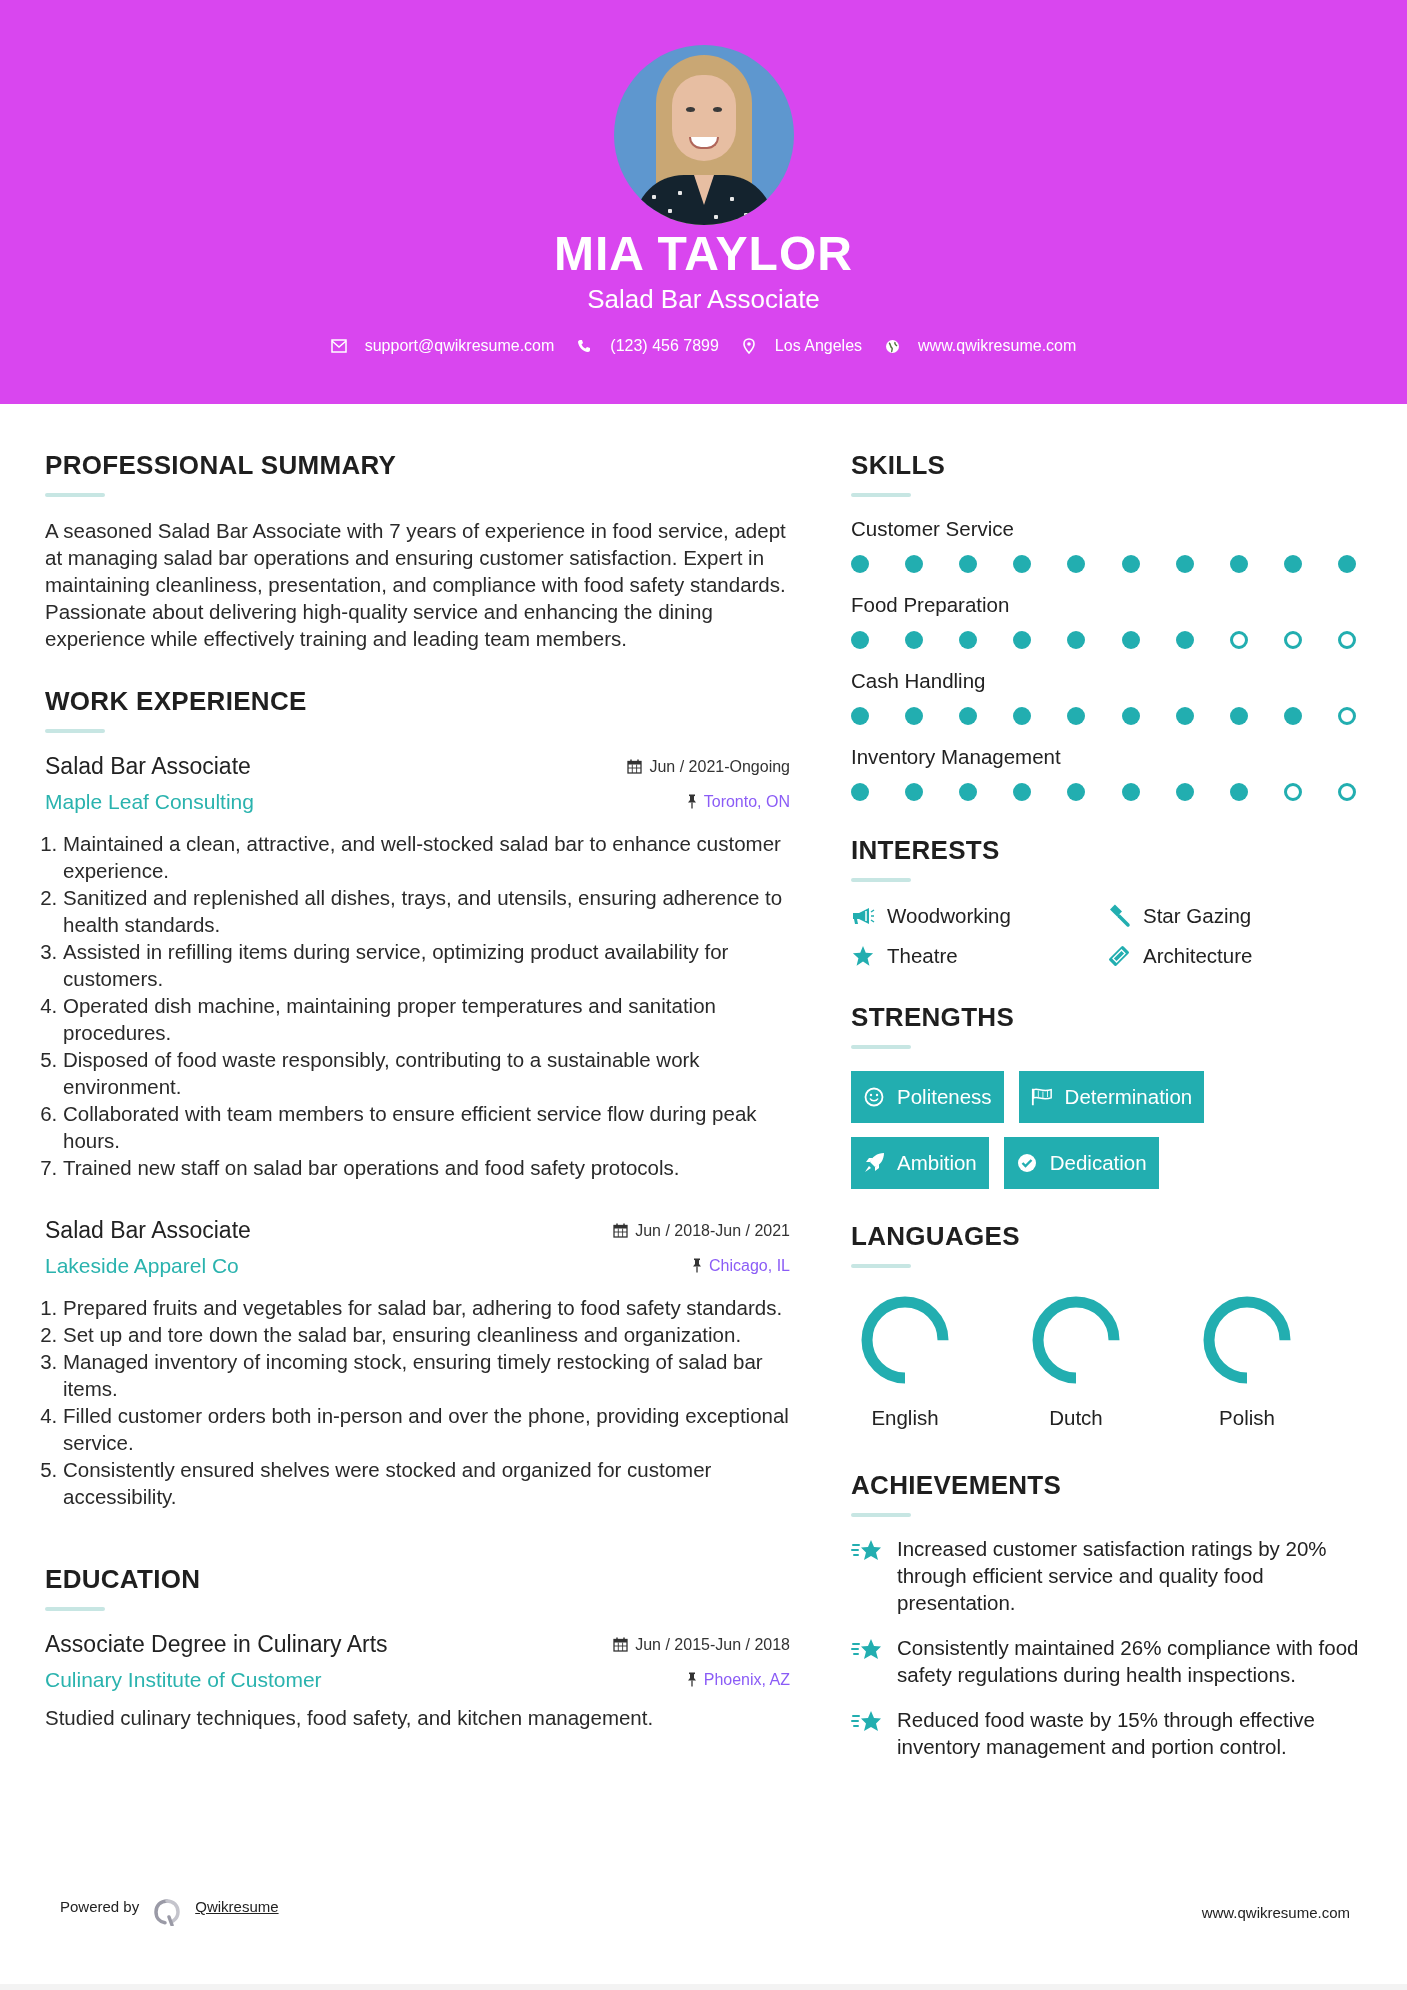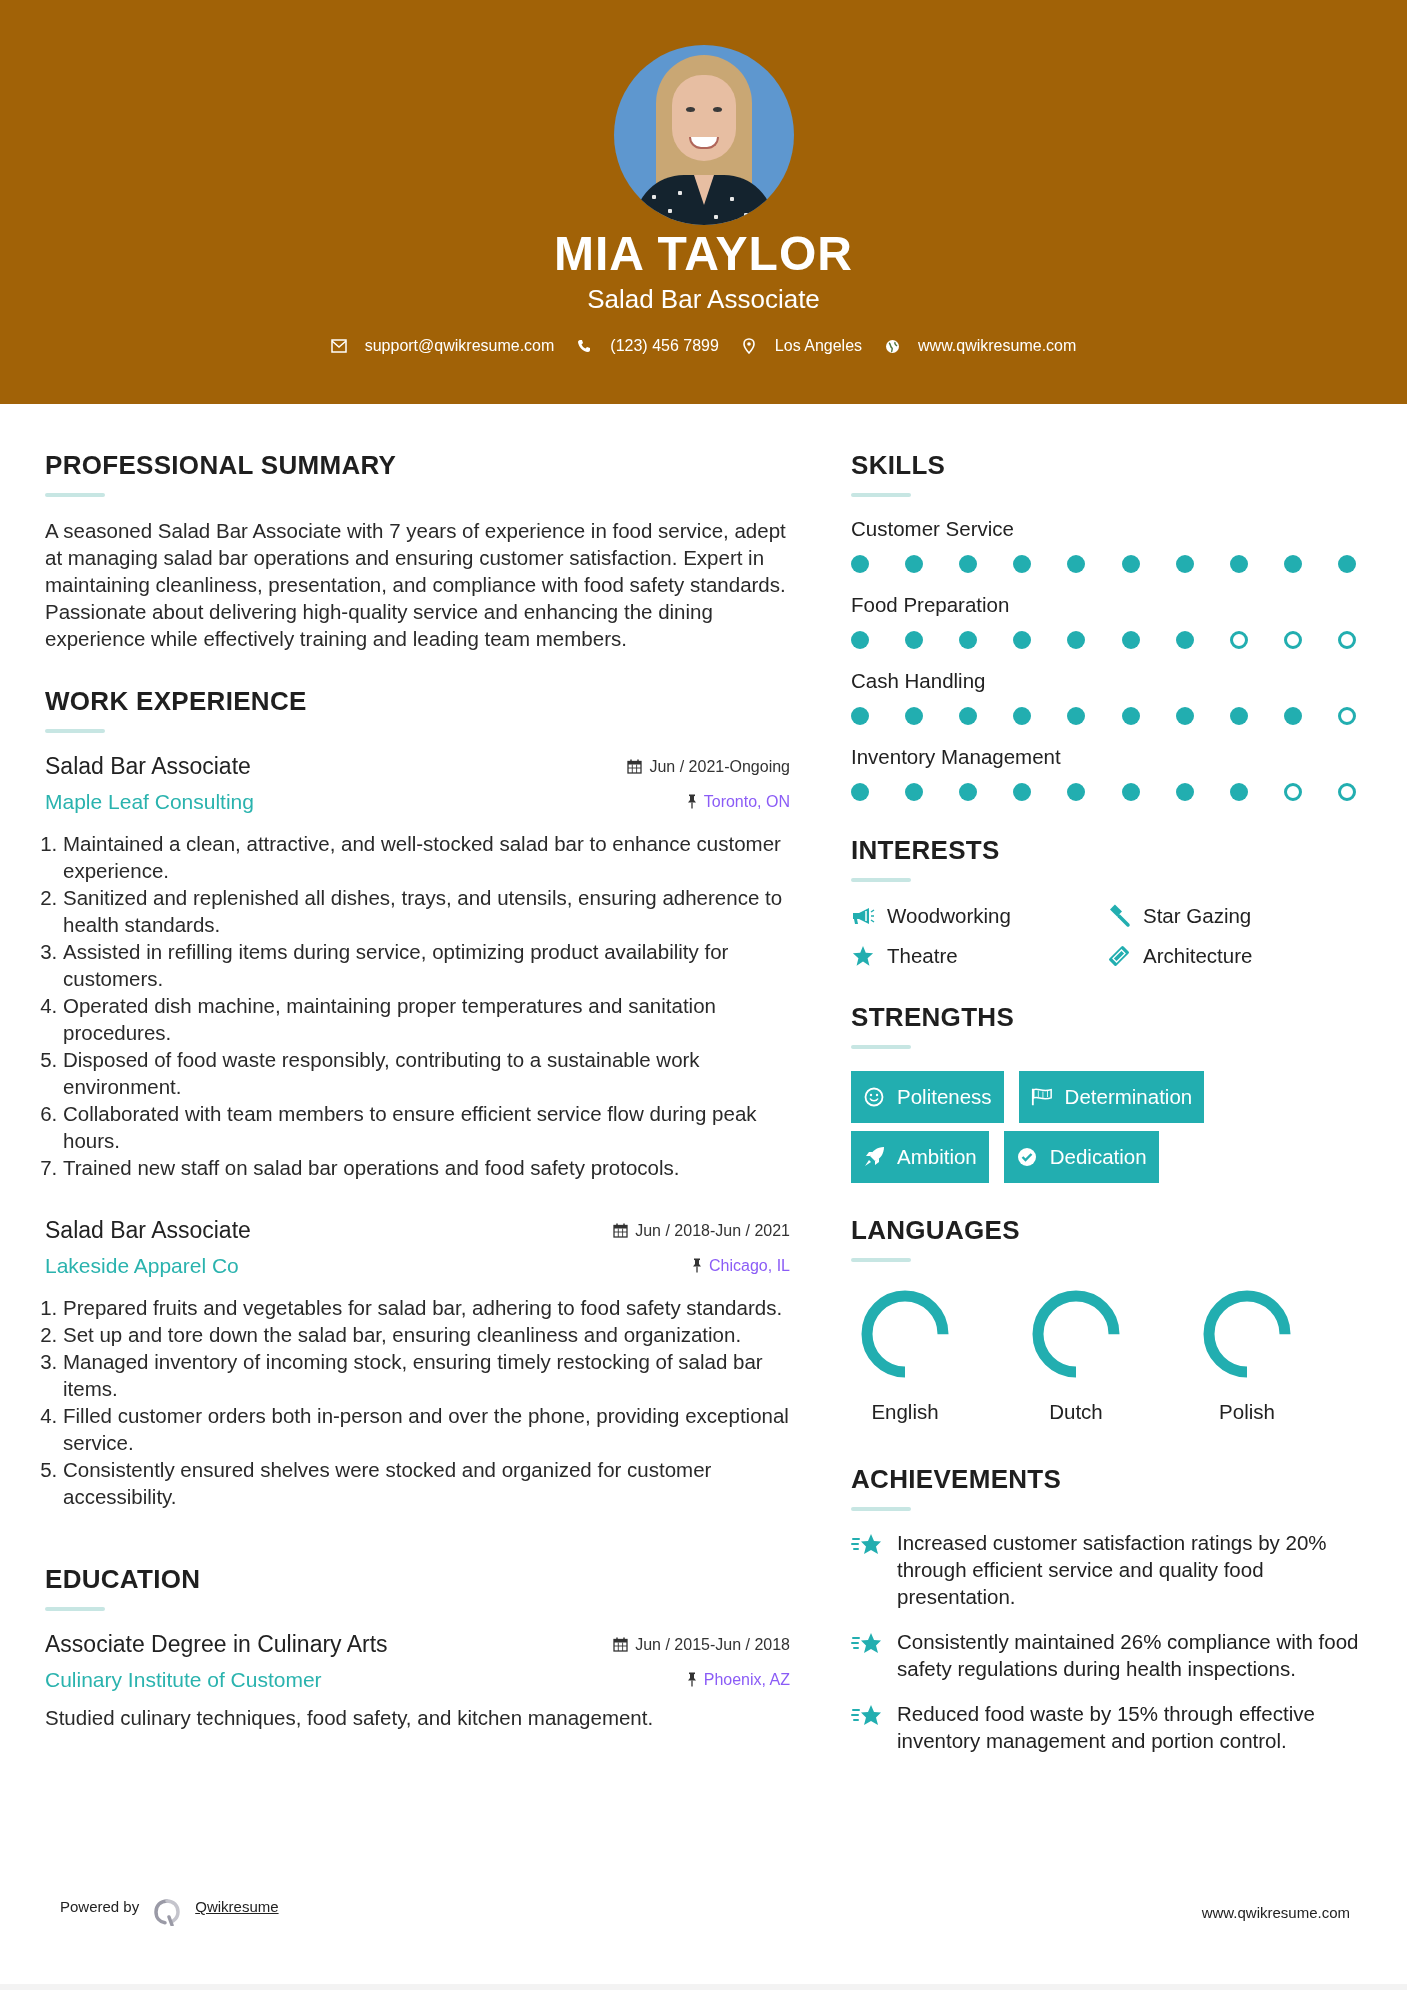--- a/index.html
+++ b/index.html
@@ -1,20 +1,20 @@
 <!DOCTYPE html>
 <html><head>
 <meta charset="utf-8">
 <style>
   * { box-sizing: border-box; margin: 0; padding: 0; }
   html, body { width: 1407px; height: 1990px; background: #ffffff; }
   body { font-family: "Liberation Sans", "DejaVu Sans", sans-serif; color: #222222; position: relative; overflow: hidden; }
 
   
-  .header { position: absolute; left: 0; top: 0; width: 1407px; height: 404px; background: #a16207; }
+  .header { position: absolute; left: 0; top: 0; width: 1407px; height: 404px; background: #d946ef; }
   .avatar { position: absolute; left: 614px; top: 45px; width: 180px; height: 180px; border-radius: 50%; background: #5e97cf; overflow: hidden; }
   .avatar .hair { position: absolute; left: 42px; top: 10px; width: 96px; height: 170px; border-radius: 48px 48px 20px 20px; background: #c9a774; }
   .avatar .face { position: absolute; left: 58px; top: 30px; width: 64px; height: 86px; border-radius: 32px 32px 34px 34px; background: #e7bea2; }
   .avatar .eye { position: absolute; top: 62px; width: 9px; height: 5px; border-radius: 50%; background: #3a3a3a; }
   .avatar .smile { position: absolute; left: 75px; top: 92px; width: 30px; height: 12px; border-radius: 0 0 15px 15px; background: #ffffff; border: 2px solid #b0665a; border-top: none; }
   .avatar .shirt { position: absolute; left: 20px; top: 130px; width: 140px; height: 70px; border-radius: 50px 50px 0 0; background: #14232e; }
   .avatar .shirt::before { content: ""; position: absolute; left: 60px; top: 0; width: 20px; height: 30px; background: #e7bea2; clip-path: polygon(0 0, 100% 0, 50% 100%); }
   .avatar .dot { position: absolute; width: 4px; height: 4px; background: #e8e8e8; border-radius: 1px; }
 
   .name { position: absolute; left: 0; top: 226px; width: 1407px; text-align: center; color: #ffffff; font-size: 48px; font-weight: bold; letter-spacing: 1px; }
@@ -50,21 +50,21 @@
   .dots { display: flex; justify-content: space-between; margin-top: 14px; width: 505px; }
   .dot-r { width: 18px; height: 18px; border-radius: 50%; background: #22aeb0; }
   .dot-r.empty { background: #ffffff; border: 3px solid #22aeb0; }
 
   
   .interests { display: grid; grid-template-columns: 256px 256px; row-gap: 16px; margin-top: 22px; }
   .interest { display: flex; align-items: center; font-size: 20.5px; color: #222; }
   .interest .ic { width: 24px; height: 24px; margin-right: 12px; display: inline-flex; align-items: center; justify-content: center; }
 
   
-  .strengths { display: flex; flex-wrap: wrap; gap: 8px 15px; margin-top: 22px; width: 460px; }
+  .strengths { display: flex; flex-wrap: wrap; gap: 14px 15px; margin-top: 22px; width: 460px; }
   .chip { background: #22aeb0; color: #ffffff; font-size: 20.5px; height: 52px; display: flex; align-items: center; padding: 0 12px 0 12px; }
   .chip .ic { width: 22px; height: 22px; margin-right: 12px; display: inline-flex; align-items: center; justify-content: center; }
 
   
   .langs { display: flex; margin-top: 24px; }
   .lang { width: 171px; display: flex; flex-direction: column; align-items: flex-start; }
   .lang svg { margin-left: 6px; }
   .lang-label { font-size: 20.5px; color: #222; margin-top: 18px; width: 108px; text-align: center; }
 
   

